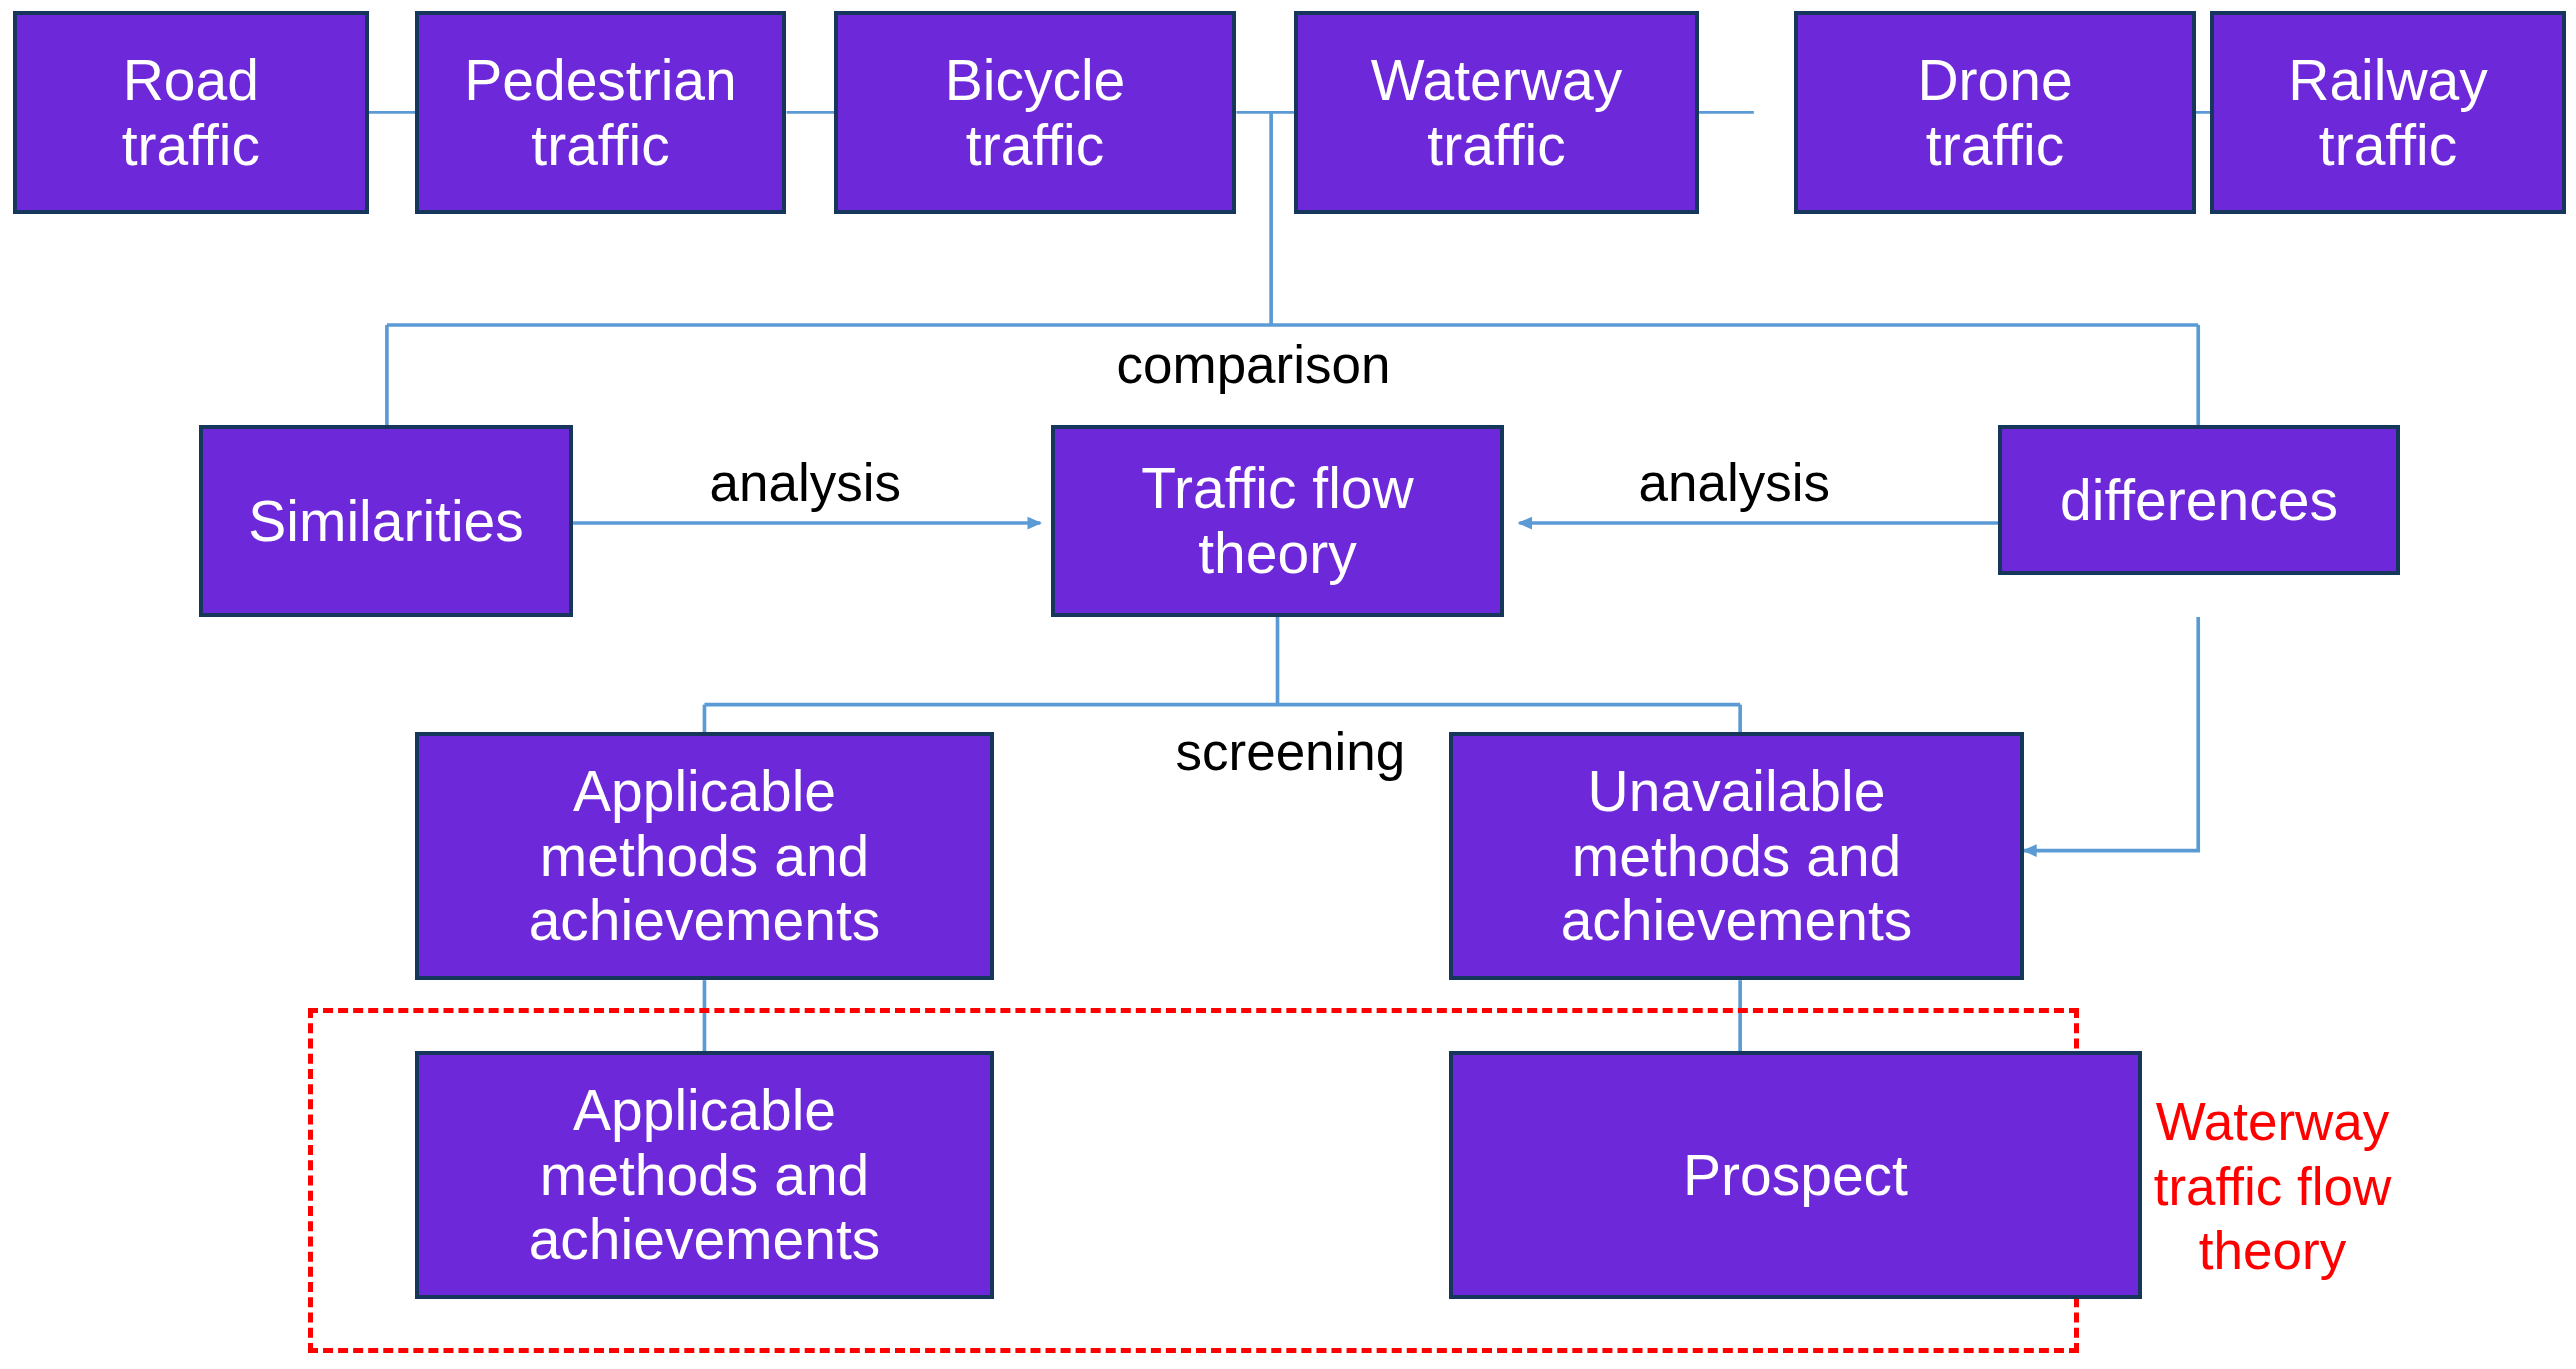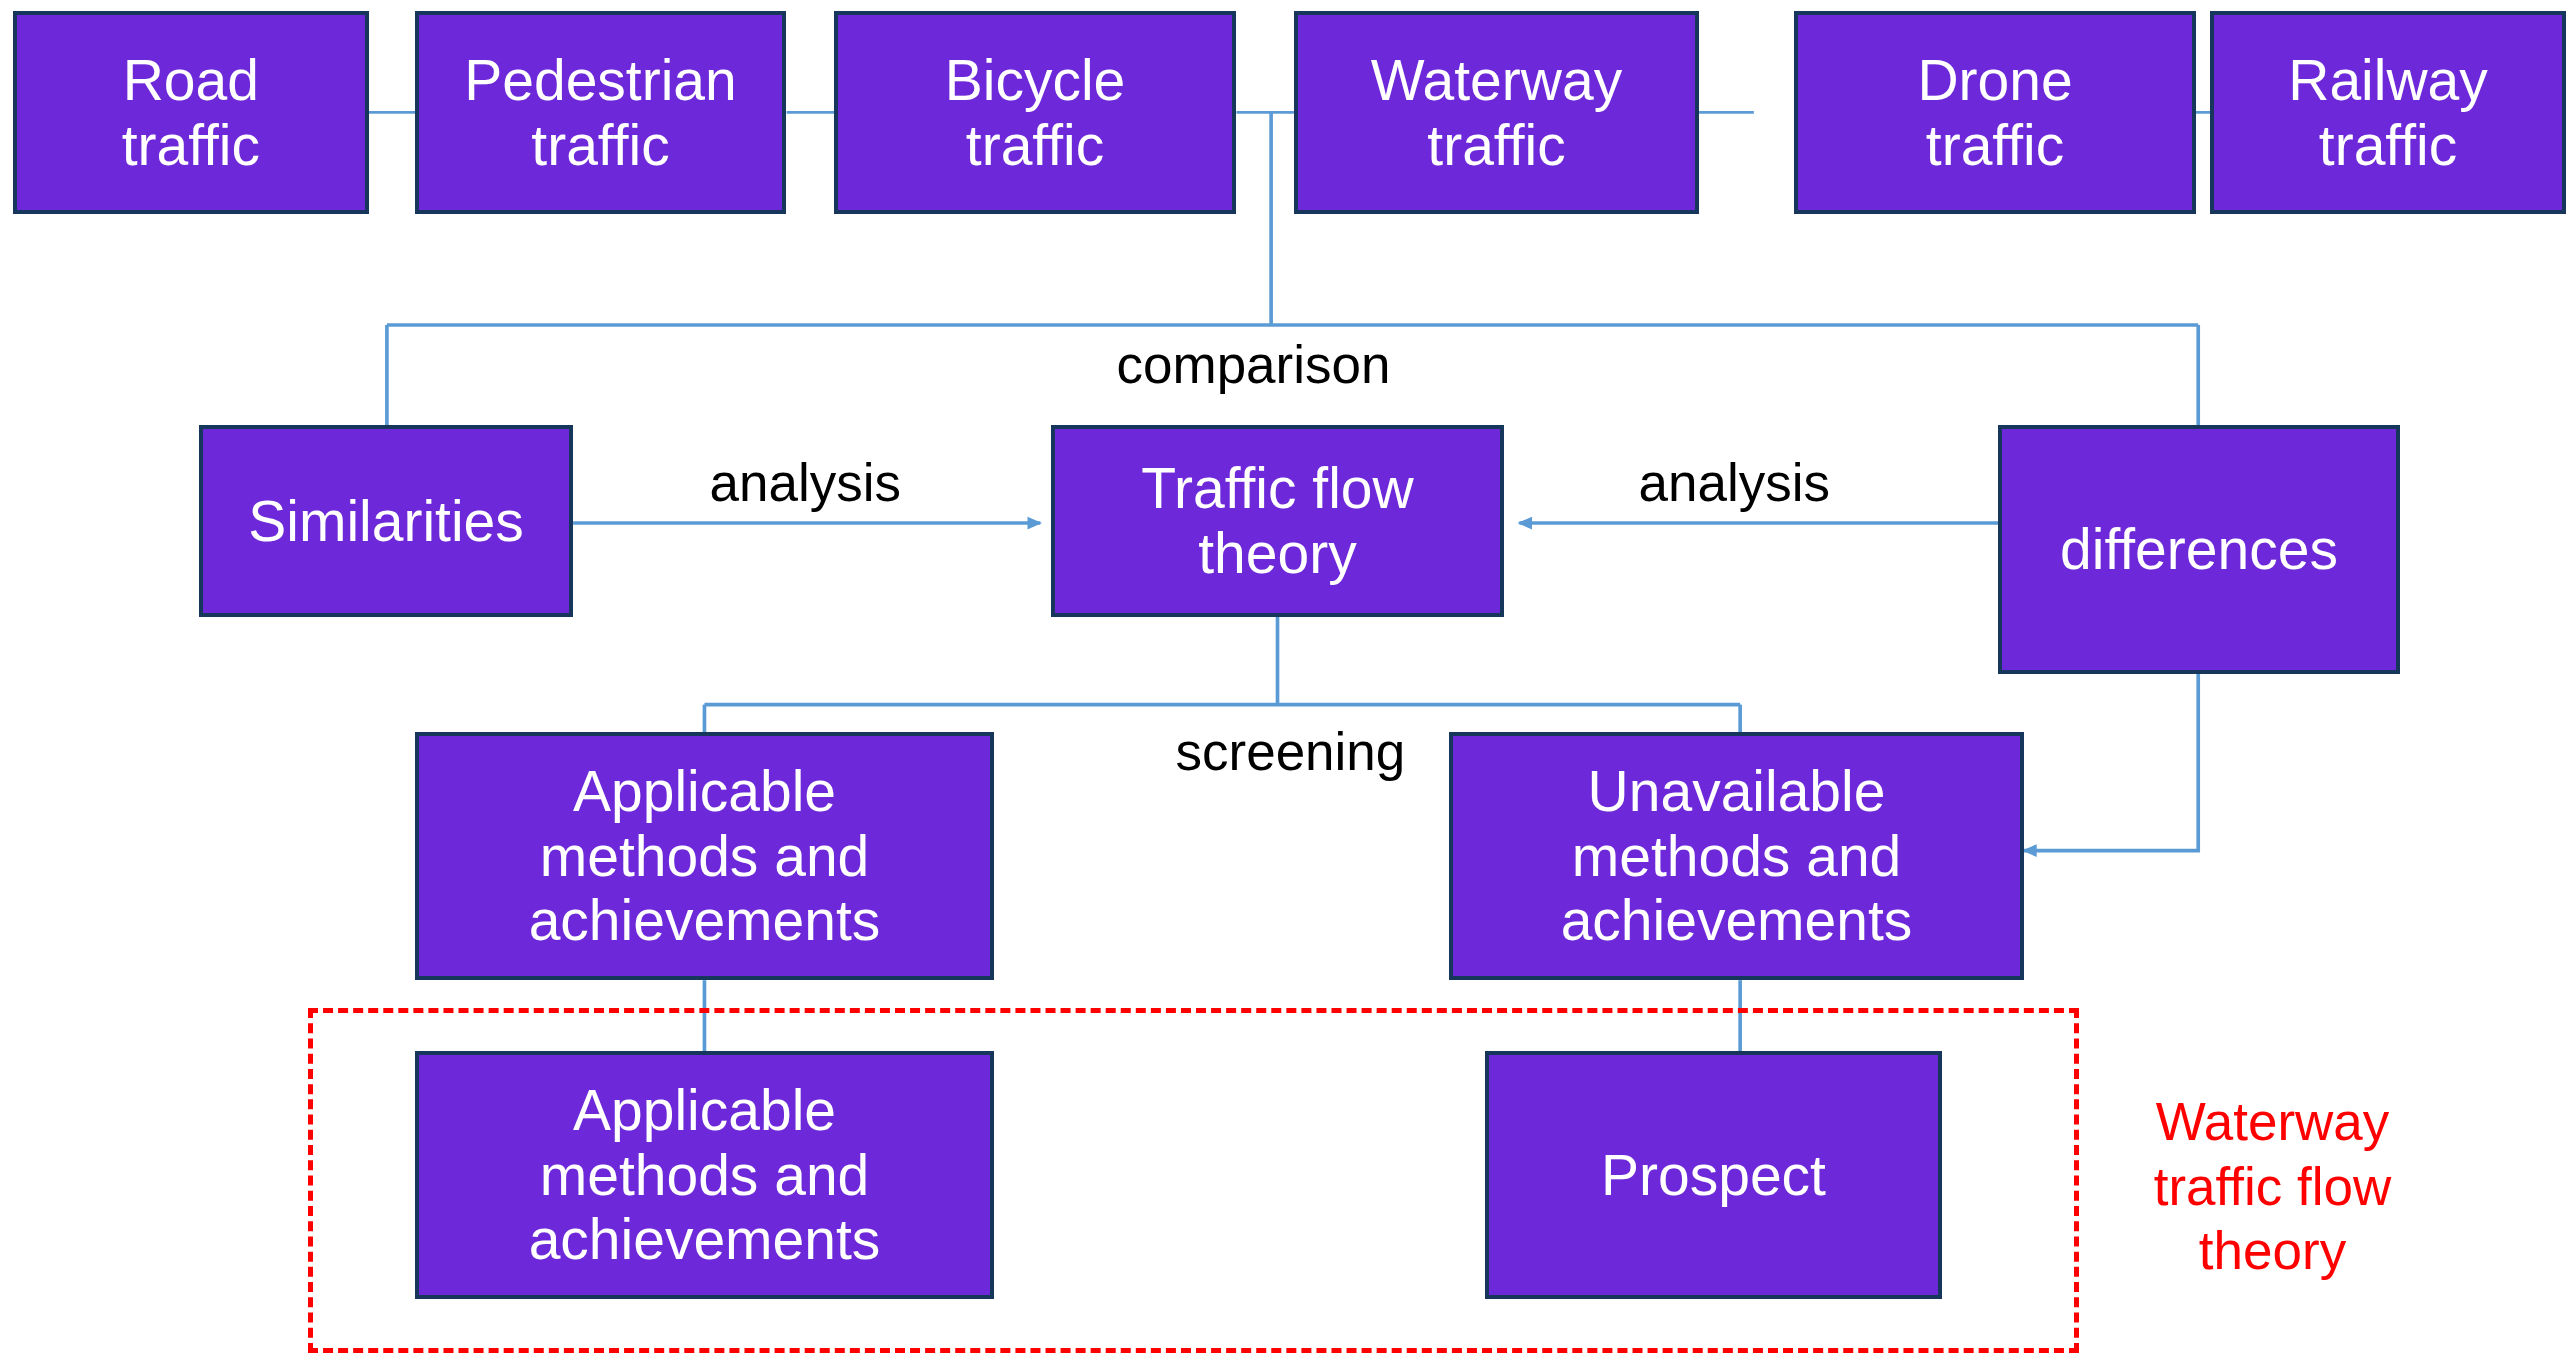--- a/index.html
+++ b/index.html
@@ -153,35 +153,35 @@
 traffic</div>
 
   <div class="box top-row" style="left:2210px; top:11px; width:356px; height:203px;">Railway
 traffic</div>
 
   <div class="box mid-row" style="left:199px; top:425px; width:374px; height:192px;">Similarities</div>
 
   <div class="box mid-row" style="left:1051px; top:425px; width:453px; height:192px;">Traffic flow
 theory</div>
 
-  <div class="box mid-row" style="left:1998px; top:425px; width:402px; height:249px;">differences</div>
+  <div class="box mid-row" style="left:1998px; top:425px; width:402px; height:150px;">differences</div>
 
   <div class="box low-row" style="left:415px; top:732px; width:579px; height:248px;">Applicable
 methods and
 achievements</div>
 
   <div class="box low-row" style="left:1449px; top:732px; width:575px; height:248px;">Unavailable
 methods and
 achievements</div>
 
   <div class="box bot-row" style="left:415px; top:1051px; width:579px; height:248px;">Applicable
 methods and
 achievements</div>
 
-  <div class="box bot-row" style="left:1449px; top:1051px; width:457px; height:248px;margin-left:36px;">Prospect</div>
+  <div class="box bot-row" style="left:1449px; top:1051px; width:693px; height:248px;">Prospect</div>
 
   <div class="edge-label" style="left:1111px; top:336px;">comparison</div>
 
   <div class="edge-label" style="left:704px; top:454px;">analysis</div>
 
   <div class="edge-label" style="left:1633px; top:454px;">analysis</div>
 
   <div class="edge-label" style="left:1170px; top:723px;">screening</div>
 
   <div class="group-label" style="left:2108px; top:1090px; width:329px;">Waterway

